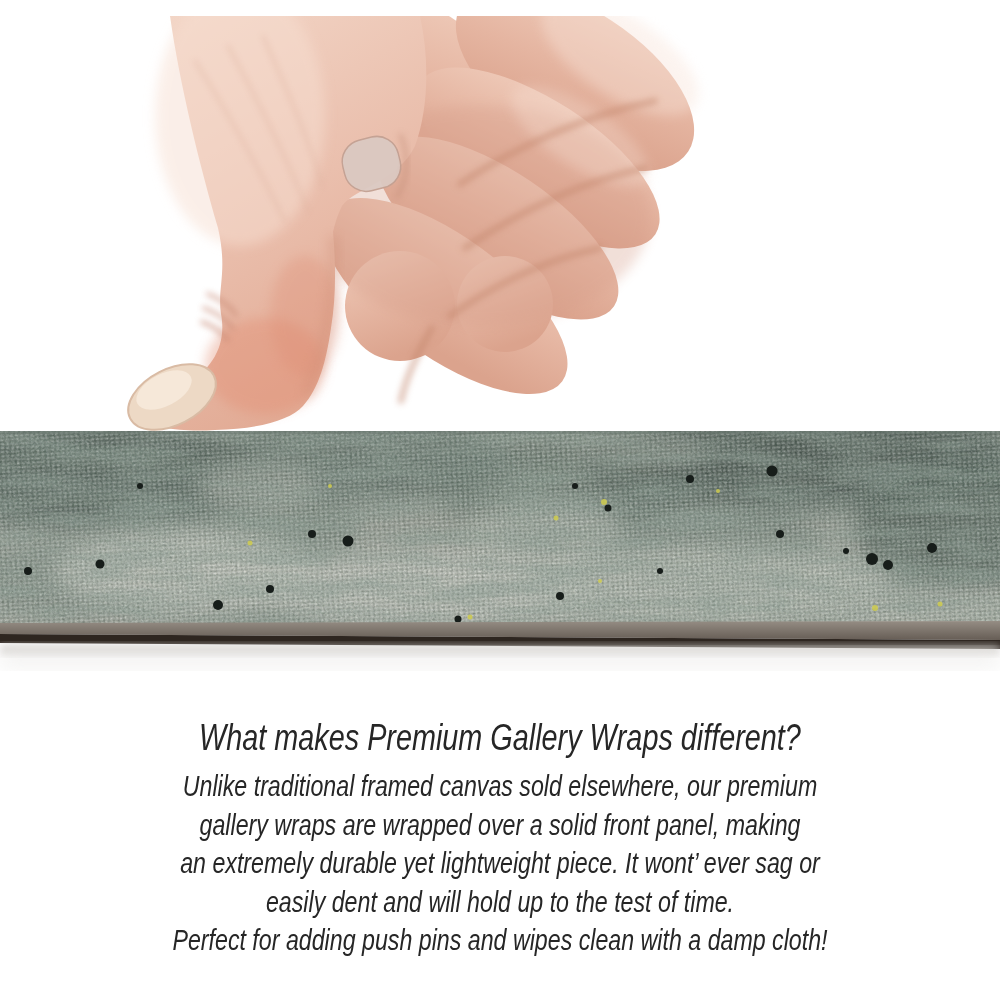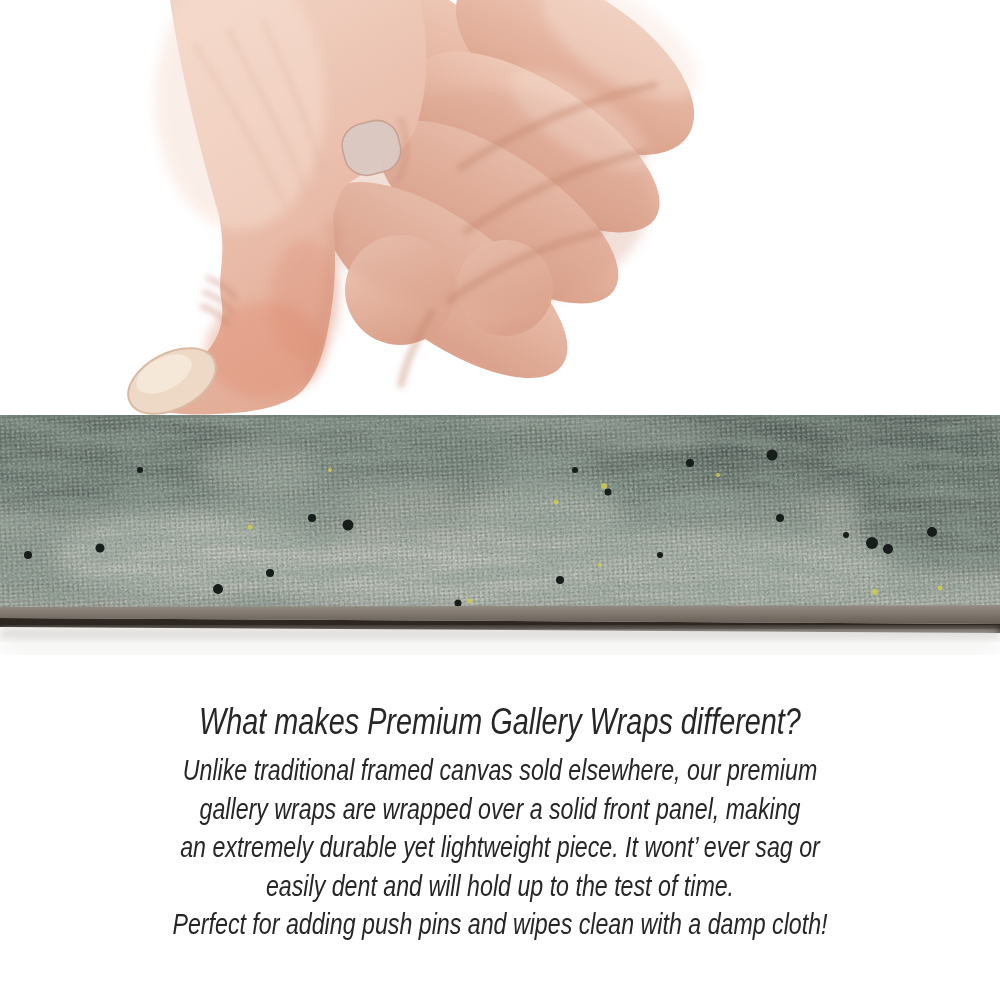--- a/index.html
+++ b/index.html
@@ -1,17 +1,17 @@
 <!DOCTYPE html>
 <html><head>
 <meta charset="utf-8">
 <style>
   html,body{margin:0;padding:0;background:#ffffff;}
   .stage{position:relative;width:1000px;height:968px;background:#ffffff;overflow:hidden;
-         font-family:"Liberation Sans",sans-serif;}
+         font-family:"Liberation Sans",sans-serif;margin-top:16px;}
   .hand{position:absolute;left:100px;top:0;width:610px;height:418px;}
   .strip{position:absolute;left:0;top:415px;width:1000px;height:245px;}
   .text-block{position:absolute;top:701px;left:0;width:1000px;text-align:center;
               font-style:italic;color:#262626;}
   .headline{font-size:36px;line-height:42px;font-weight:400;margin-bottom:8px;
             transform:scaleX(0.8);transform-origin:50% 50%;white-space:nowrap;}
   .bodyline{font-size:29px;line-height:38.5px;font-weight:400;
             transform:scaleX(0.8);transform-origin:50% 50%;white-space:nowrap;}
 </style>
 </head>

